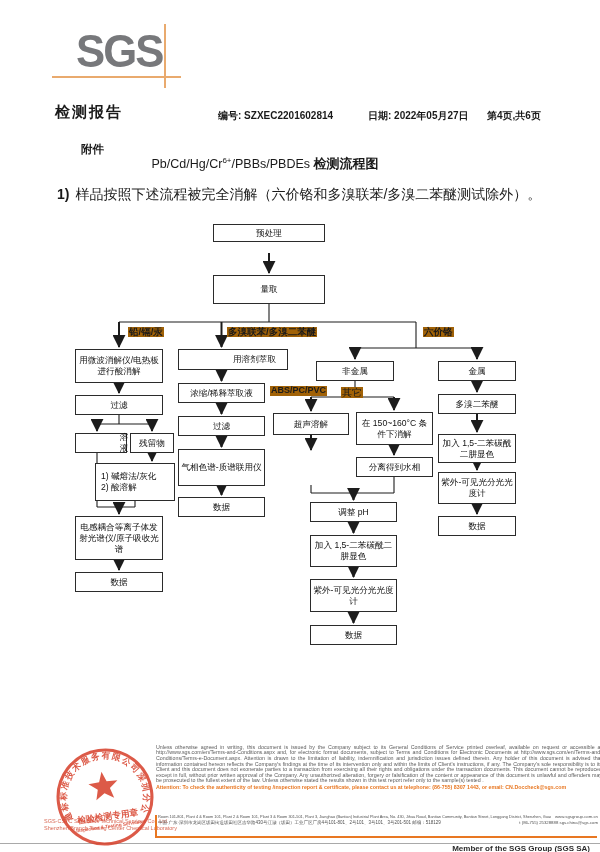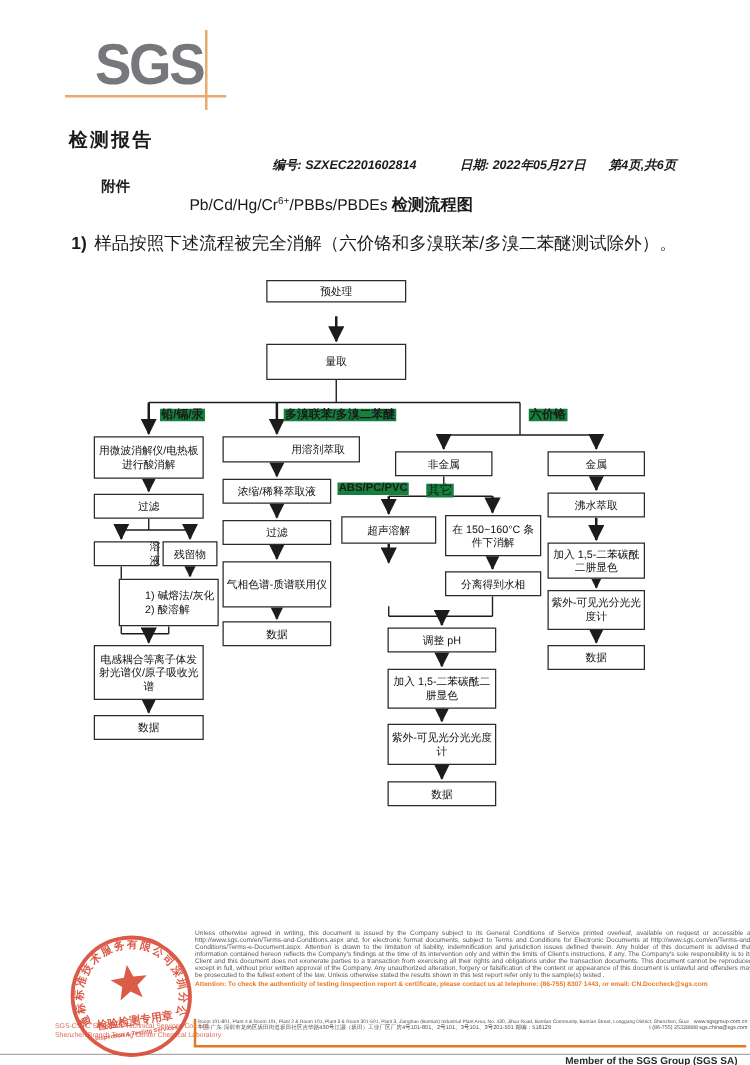--- a/index.html
+++ b/index.html
@@ -5,35 +5,35 @@
   html,body{margin:0;padding:0;background:#e8e8e8;}
   .page{position:relative;width:600px;height:852px;background:#ffffff;overflow:hidden;
         font-family:"Liberation Sans",sans-serif;color:#1a1a1a;}
   .abs{position:absolute;}
   
   .logo{left:76px;top:28px;font-size:46px;font-weight:bold;color:#77787b;
         letter-spacing:-2px;transform:scaleX(.95);transform-origin:0 0;line-height:1;}
   .logo-hline{left:52px;top:76px;width:129px;height:2px;background:#e9aa6e;}
   .logo-vline{left:164px;top:24px;width:2px;height:64px;background:#e9aa6e;}
   .rpt-title{left:55px;top:103px;font-size:15px;font-weight:bold;letter-spacing:2px;}
-  .hmeta{top:125px;font-size:10px;font-weight:bold;font-style:italic;}
+  .hmeta{top:109px;font-size:10px;font-weight:bold;}
   
   .attach{left:57px;top:142px;font-size:11.5px;font-weight:bold;margin-left:24px;}
   .fig-title{left:95px;top:155px;width:340px;text-align:center;font-size:12.5px;}
   .fig-title b{font-size:13px;}
   .fig-title sup{font-size:8px;}
   .note{left:57px;top:186px;font-size:14px;}
   .note .n{font-weight:bold;margin-right:6px;}
   
   .fsvg{left:0;top:0;width:600px;height:852px;z-index:1;pointer-events:none;}
   .fbox{position:absolute;z-index:2;background:#fff;border:1px solid #2b2b2b;
         box-sizing:border-box;display:flex;align-items:center;justify-content:center;
         text-align:center;font-size:8.6px;line-height:1.28;padding:1px 2px;color:#111;}
-  .fbox.left{justify-content:flex-start;text-align:left;padding-left:20px;}
-  .flab{position:absolute;z-index:3;background:#15803d;font-size:9.5px;font-weight:bold;
+  .fbox.left{justify-content:flex-start;text-align:left;padding-left:5px;}
+  .flab{position:absolute;z-index:3;background:#a16207;font-size:9.5px;font-weight:bold;
         line-height:1.1;padding:0 1px;}
   .flab.normal{font-weight:normal;}
   line,polyline{stroke:#1c1c1c;}
   
   .disc-wrap{left:156px;top:744px;width:446px;height:72px;overflow:visible;}
   .disc-inner{width:892px;transform:scale(.5);transform-origin:0 0;
               font-size:10.6px;line-height:1.06;text-align:justify;color:#5b5b5b;}
   .disc-att{color:#e87722;font-weight:bold;margin-top:2px;}
   .addr-wrap{left:158px;top:814px;width:440px;}
   .addr-inner{width:880px;transform:scale(.5);transform-origin:0 0;color:#4f4f4f;}
@@ -153,21 +153,21 @@
   <div class="fbox" style="left:316px;top:361px;width:78px;height:20px;">非金属</div>
   <div class="fbox" style="left:438px;top:361px;width:78px;height:20px;">金属</div>
   <div class="fbox" style="left:273px;top:413px;width:76px;height:22px;">超声溶解</div>
   <div class="fbox" style="left:356px;top:412px;width:77px;height:33px;">在 150~160°C 条件下消解</div>
   <div class="fbox" style="left:356px;top:457px;width:77px;height:20px;">分离得到水相</div>
   <div class="fbox" style="left:310px;top:502px;width:87px;height:20px;">调整 pH</div>
   <div class="fbox" style="left:310px;top:535px;width:87px;height:32px;">加入 1,5-二苯碳酰二肼显色</div>
   <div class="fbox" style="left:310px;top:579px;width:87px;height:33px;">紫外-可见光分光光度计</div>
   <div class="fbox" style="left:310px;top:625px;width:87px;height:20px;">数据</div>
 
-  <div class="fbox" style="left:438px;top:394px;width:78px;height:20px;">沸水萃取</div>
+  <div class="fbox" style="left:438px;top:394px;width:78px;height:20px;">多溴二苯醚</div>
   <div class="fbox" style="left:438px;top:434px;width:78px;height:29px;">加入 1,5-二苯碳酰二肼显色</div>
   <div class="fbox" style="left:438px;top:472px;width:78px;height:32px;">紫外-可见光分光光度计</div>
   <div class="fbox" style="left:438px;top:516px;width:78px;height:20px;">数据</div>
 
   <div class="abs disc-wrap">
     <div class="disc-inner">
       <span>Unless otherwise agreed in writing, this document is issued by the Company subject to its General Conditions of Service printed overleaf, available on request or accessible at http://www.sgs.com/en/Terms-and-Conditions.aspx and, for electronic format documents, subject to Terms and Conditions for Electronic Documents at http://www.sgs.com/en/Terms-and-Conditions/Terms-e-Document.aspx. Attention is drawn to the limitation of liability, indemnification and jurisdiction issues defined therein. Any holder of this document is advised that information contained hereon reflects the Company's findings at the time of its intervention only and within the limits of Client's instructions, if any. The Company's sole responsibility is to its Client and this document does not exonerate parties to a transaction from exercising all their rights and obligations under the transaction documents. This document cannot be reproduced except in full, without prior written approval of the Company. Any unauthorized alteration, forgery or falsification of the content or appearance of this document is unlawful and offenders may be prosecuted to the fullest extent of the law. Unless otherwise stated the results shown in this test report refer only to the sample(s) tested .</span>
       <div class="disc-att">Attention: To check the authenticity of testing /inspection report &amp; certificate, please contact us at telephone: (86-755) 8307 1443, or email: CN.Doccheck@sgs.com</div>
     </div>
   </div>

